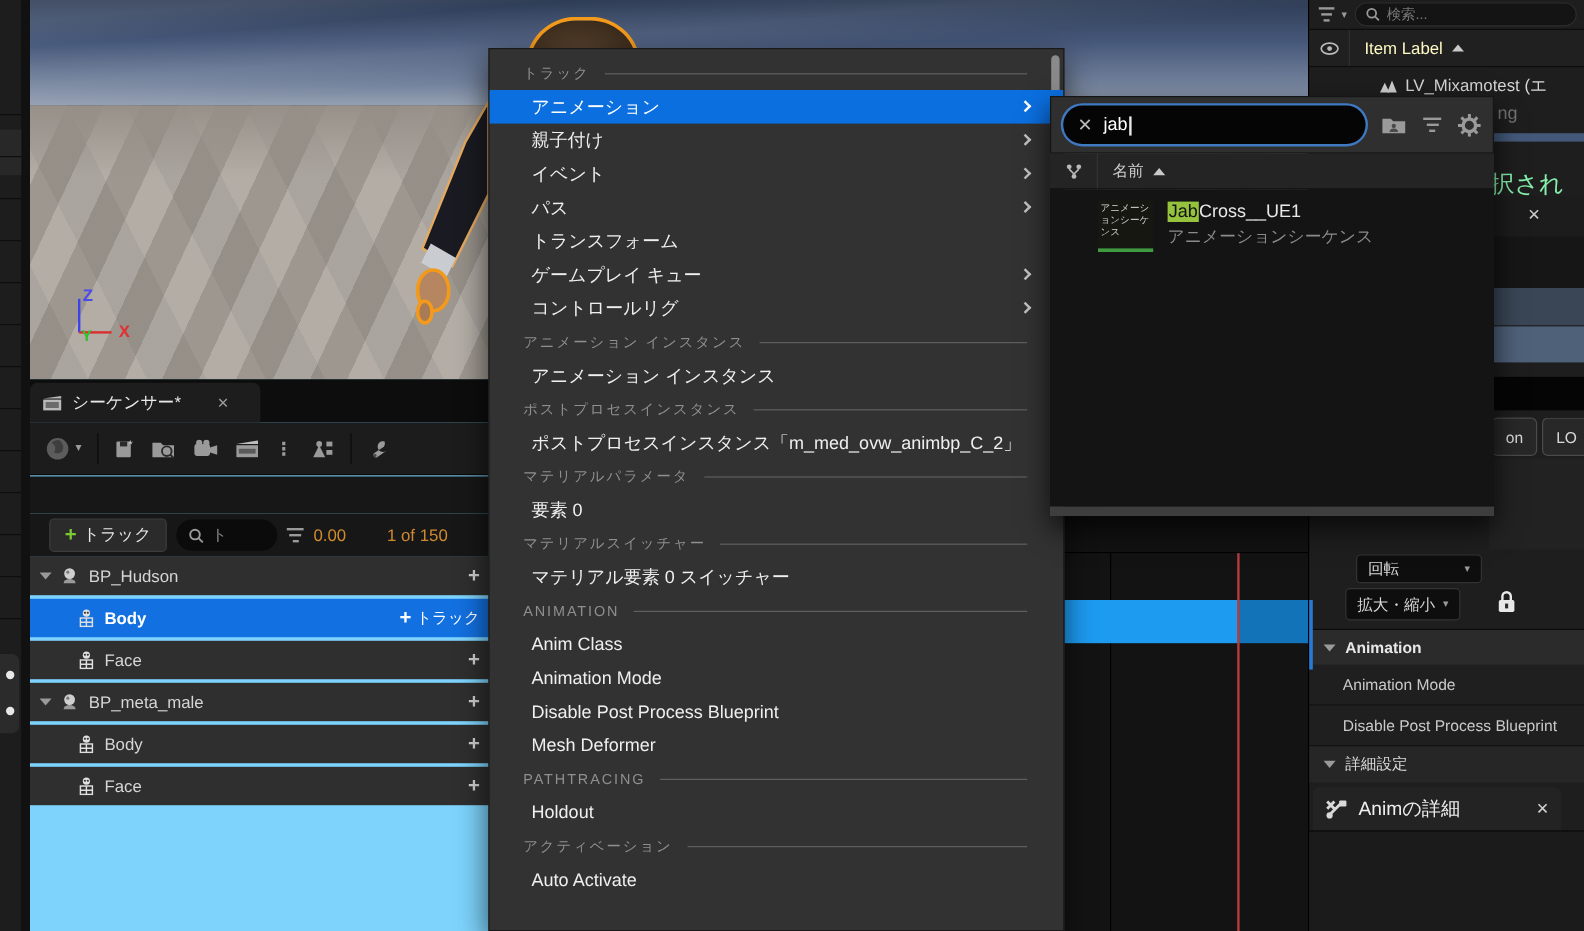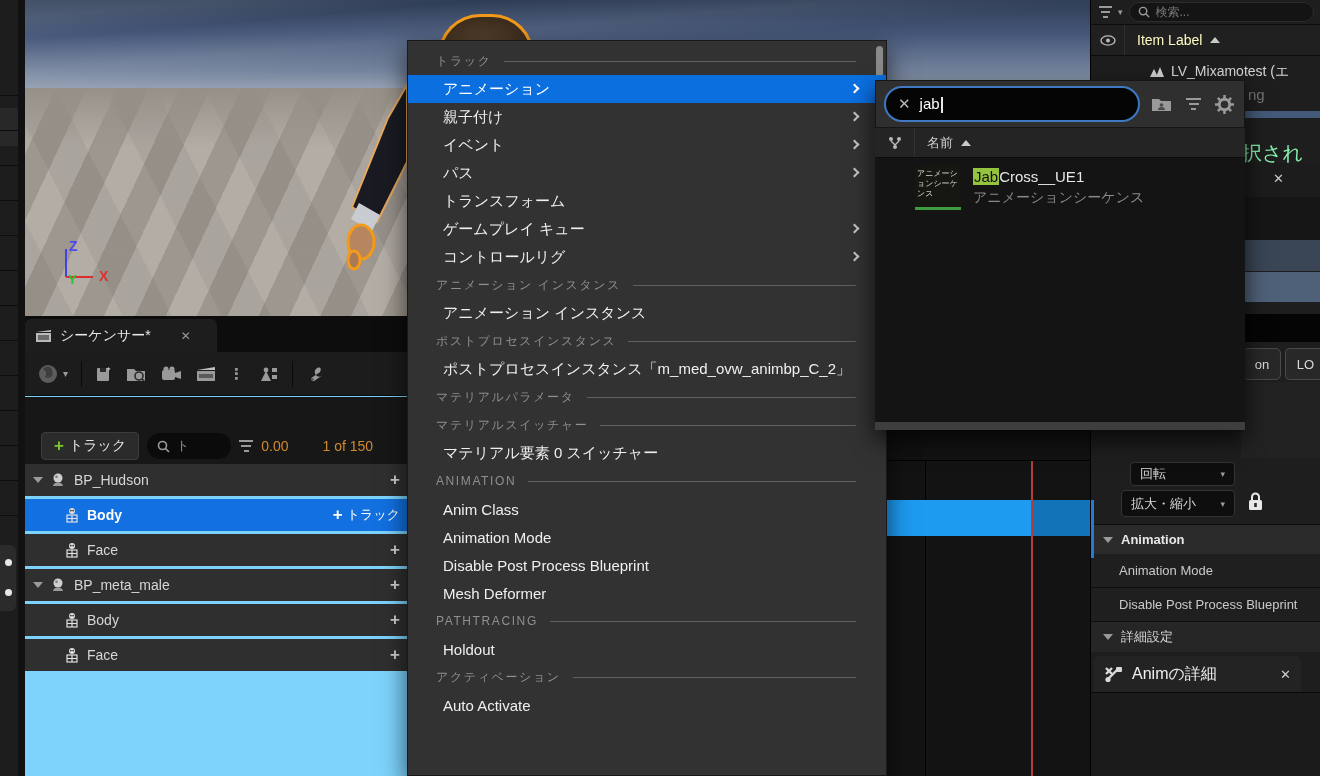--- a/index.html
+++ b/index.html
@@ -430,21 +430,21 @@
     <div class="rp-bar1"></div>
     <div class="rp-bar2"></div>
     <div class="rp-black"></div>
     <div class="rp-btn" style="left:152px;width:38px">on</div>
     <div class="rp-btn" style="left:194px;width:40px;border-radius:5px 0 0 5px;border-right:none">LO</div>
     <div class="rp-graygap"></div>
     <div class="rp-drop" style="left:39px;top:462px;width:105px;height:24px">
       <span>回転</span>
       <span style="font-size:9px;color:#9a9a9a">▾</span>
     </div>
-    <div class="rp-drop" style="left:30px;top:490px;width:114px;height:27px">
+    <div class="rp-drop" style="left:30px;top:490px;width:96px;height:27px">
       <span>拡大・縮小</span>
       <span style="font-size:9px;color:#9a9a9a">▾</span>
     </div>
     <svg width="15" height="19" viewBox="0 0 15 19" style="position:absolute;left:157px;top:492px">
         <rect x="1" y="8" width="13" height="10" rx="1.5" fill="#e8e8e8"></rect>
         <path d="M4 8 V5 a3.5 3.5 0 0 1 7 0 V8" fill="none" stroke="#e8e8e8" stroke-width="2"></path>
         <rect x="6.2" y="11" width="2.6" height="4" fill="#2a2a2a"></rect>
       </svg>
     <div class="rp-sec" style="top:524px;background:#2b2b2b;border-top:1px solid #0a0a0a;font-weight:bold;font-size:13px">
       <span class="tri-sm"></span>
@@ -517,20 +517,23 @@
       <div class="menu-section">
         <span class="s-label">ポストプロセスインスタンス</span>
         <span class="s-line"></span>
       </div>
       <div class="menu-item">
         <span>ポストプロセスインスタンス「m_med_ovw_animbp_C_2」</span>
       </div>
       <div class="menu-section">
         <span class="s-label">マテリアルパラメータ</span>
         <span class="s-line"></span>
+      </div>
+      <div class="menu-item">
+        <span>要素 0</span>
       </div>
       <div class="menu-section">
         <span class="s-label">マテリアルスイッチャー</span>
         <span class="s-line"></span>
       </div>
       <div class="menu-item">
         <span>マテリアル要素 0 スイッチャー</span>
       </div>
       <div class="menu-section">
         <span class="s-label">ANIMATION</span>

